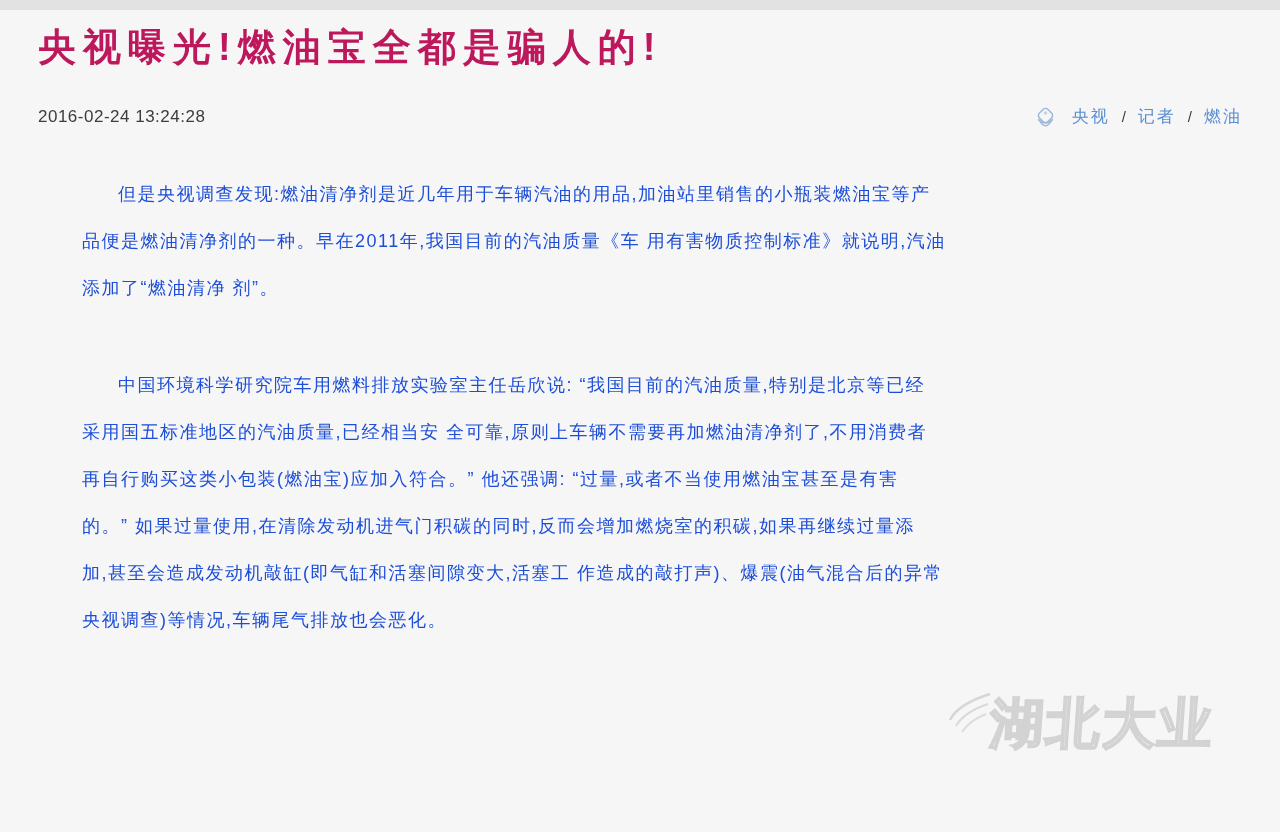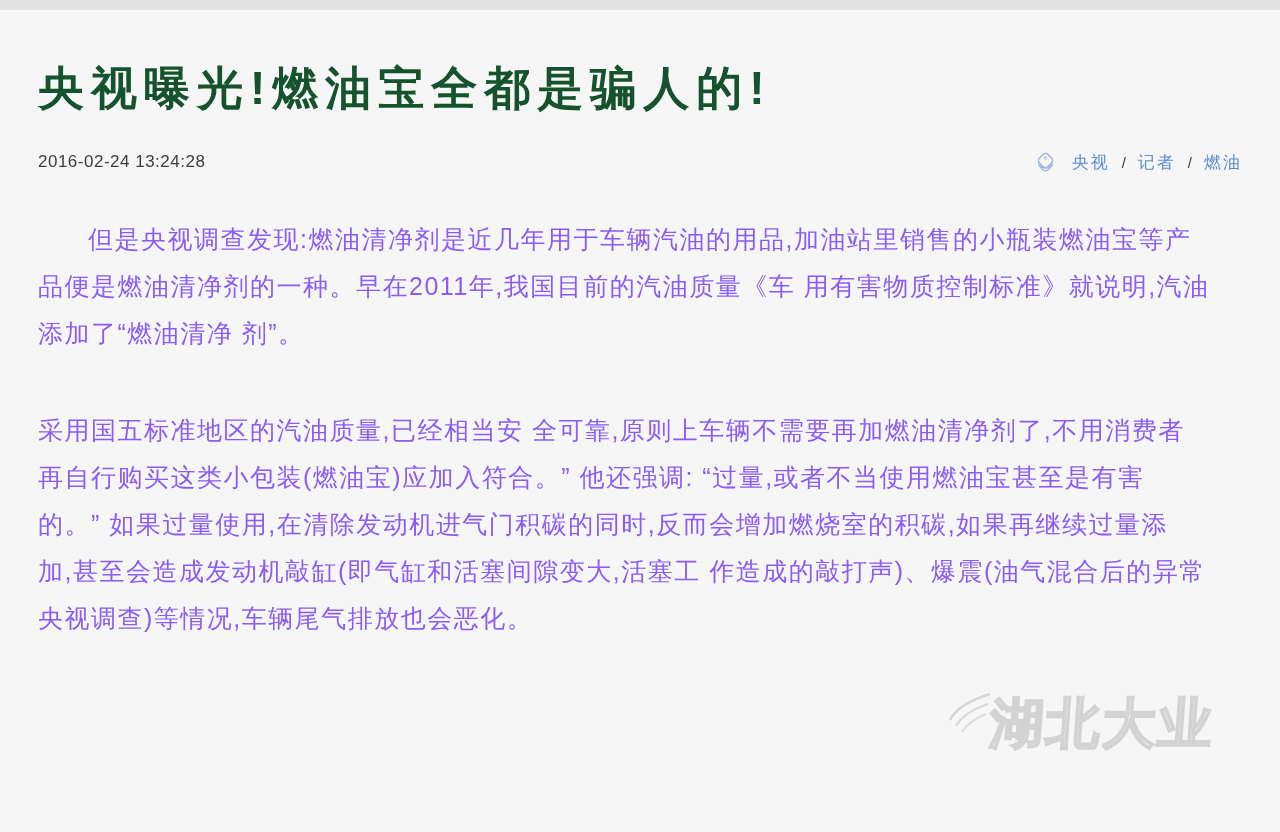--- a/index.html
+++ b/index.html
@@ -12,24 +12,24 @@
   .top-strip {
     width: 100%;
     height: 10px;
     background: #e2e2e3;
   }
   .page {
     padding: 0 38px;
     position: relative;
   }
   .article-title {
-    margin-top: 51px;
-    font-size: 46px;
+    margin-top: 15px;
+    font-size: 38px;
     font-weight: bold;
-    color: #14532d;
+    color: #be185d;
     letter-spacing: 7px;
     line-height: 1.2;
     white-space: nowrap;
   }
   .meta-row {
     margin-top: 34px;
     display: flex;
     align-items: center;
     justify-content: space-between;
   }
@@ -67,23 +67,24 @@
   .article-subheading {
     margin-top: 52px;
     margin-left: 47px;
     font-size: 23px;
     font-weight: bold;
     color: #262626;
     letter-spacing: 2px;
   }
   .article-body {
     margin-top: 42px;
-    font-size: 25px;
-    color: #8b5cf6;
+    font-size: 18px;
+    color: #1d4ed8;
     letter-spacing: 1.5px;
+    margin-left: 44px;
   }
   .para { margin-bottom: 50px; }
   .line {
     line-height: 47px;
     white-space: nowrap;
   }
   .line.first { text-indent: 2em; }
   .watermark {
     position: absolute;
     left: 940px;
@@ -135,20 +136,21 @@
   </div>
 
 
   <div class="article-body">
       <div class="para">
         <div class="line first">但是央视调查发现:燃油清净剂是近几年用于车辆汽油的用品,加油站里销售的小瓶装燃油宝等产</div>
         <div class="line">品便是燃油清净剂的一种。早在2011年,我国目前的汽油质量《车 用有害物质控制标准》就说明,汽油</div>
         <div class="line">添加了“燃油清净 剂”。</div>
       </div>
       <div class="para">
+        <div class="line first">中国环境科学研究院车用燃料排放实验室主任岳欣说: “我国目前的汽油质量,特别是北京等已经</div>
         <div class="line">采用国五标准地区的汽油质量,已经相当安 全可靠,原则上车辆不需要再加燃油清净剂了,不用消费者</div>
         <div class="line">再自行购买这类小包装(燃油宝)应加入符合。” 他还强调: “过量,或者不当使用燃油宝甚至是有害</div>
         <div class="line">的。” 如果过量使用,在清除发动机进气门积碳的同时,反而会增加燃烧室的积碳,如果再继续过量添</div>
         <div class="line">加,甚至会造成发动机敲缸(即气缸和活塞间隙变大,活塞工 作造成的敲打声)、爆震(油气混合后的异常</div>
         <div class="line">央视调查)等情况,车辆尾气排放也会恶化。</div>
       </div>
     </div>
 
 </div>
 

